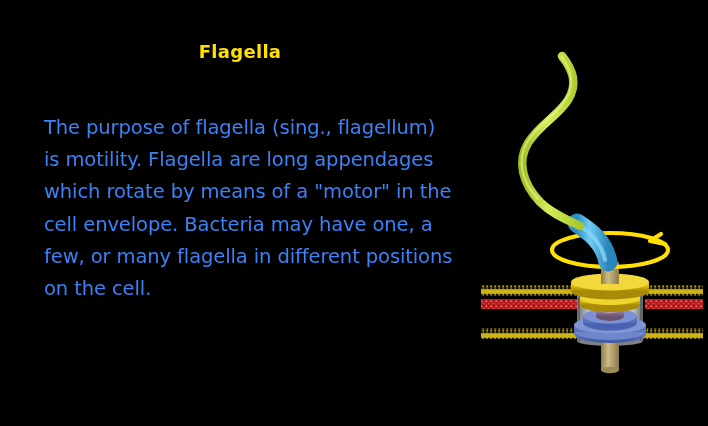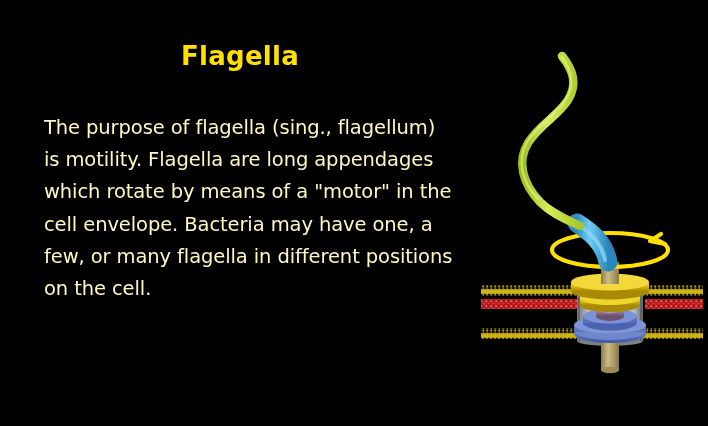--- a/index.html
+++ b/index.html
@@ -22,32 +22,32 @@
   
   #slide-title {
     position: absolute;
     left: 0;
     top: 41px;
     width: 480px;
     text-align: center;
     color: #ffe000;
     font-family: "DejaVu Sans", sans-serif;
     font-weight: bold;
-    font-size: 26px;
+    font-size: 18px;
     letter-spacing: 0.3px;
     white-space: nowrap;
   }
 
   
   #body-text {
     position: absolute;
     left: 44px;
     top: 112px;
     width: 412px;
-    color: #fef9c3;
+    color: #3b82f6;
     font-family: "DejaVu Sans", sans-serif;
     font-size: 19.5px;
     font-weight: 500;
     line-height: 32.2px;
     letter-spacing: -0.1px;
     white-space: pre-wrap;
   }
 
   
   #diagram {

